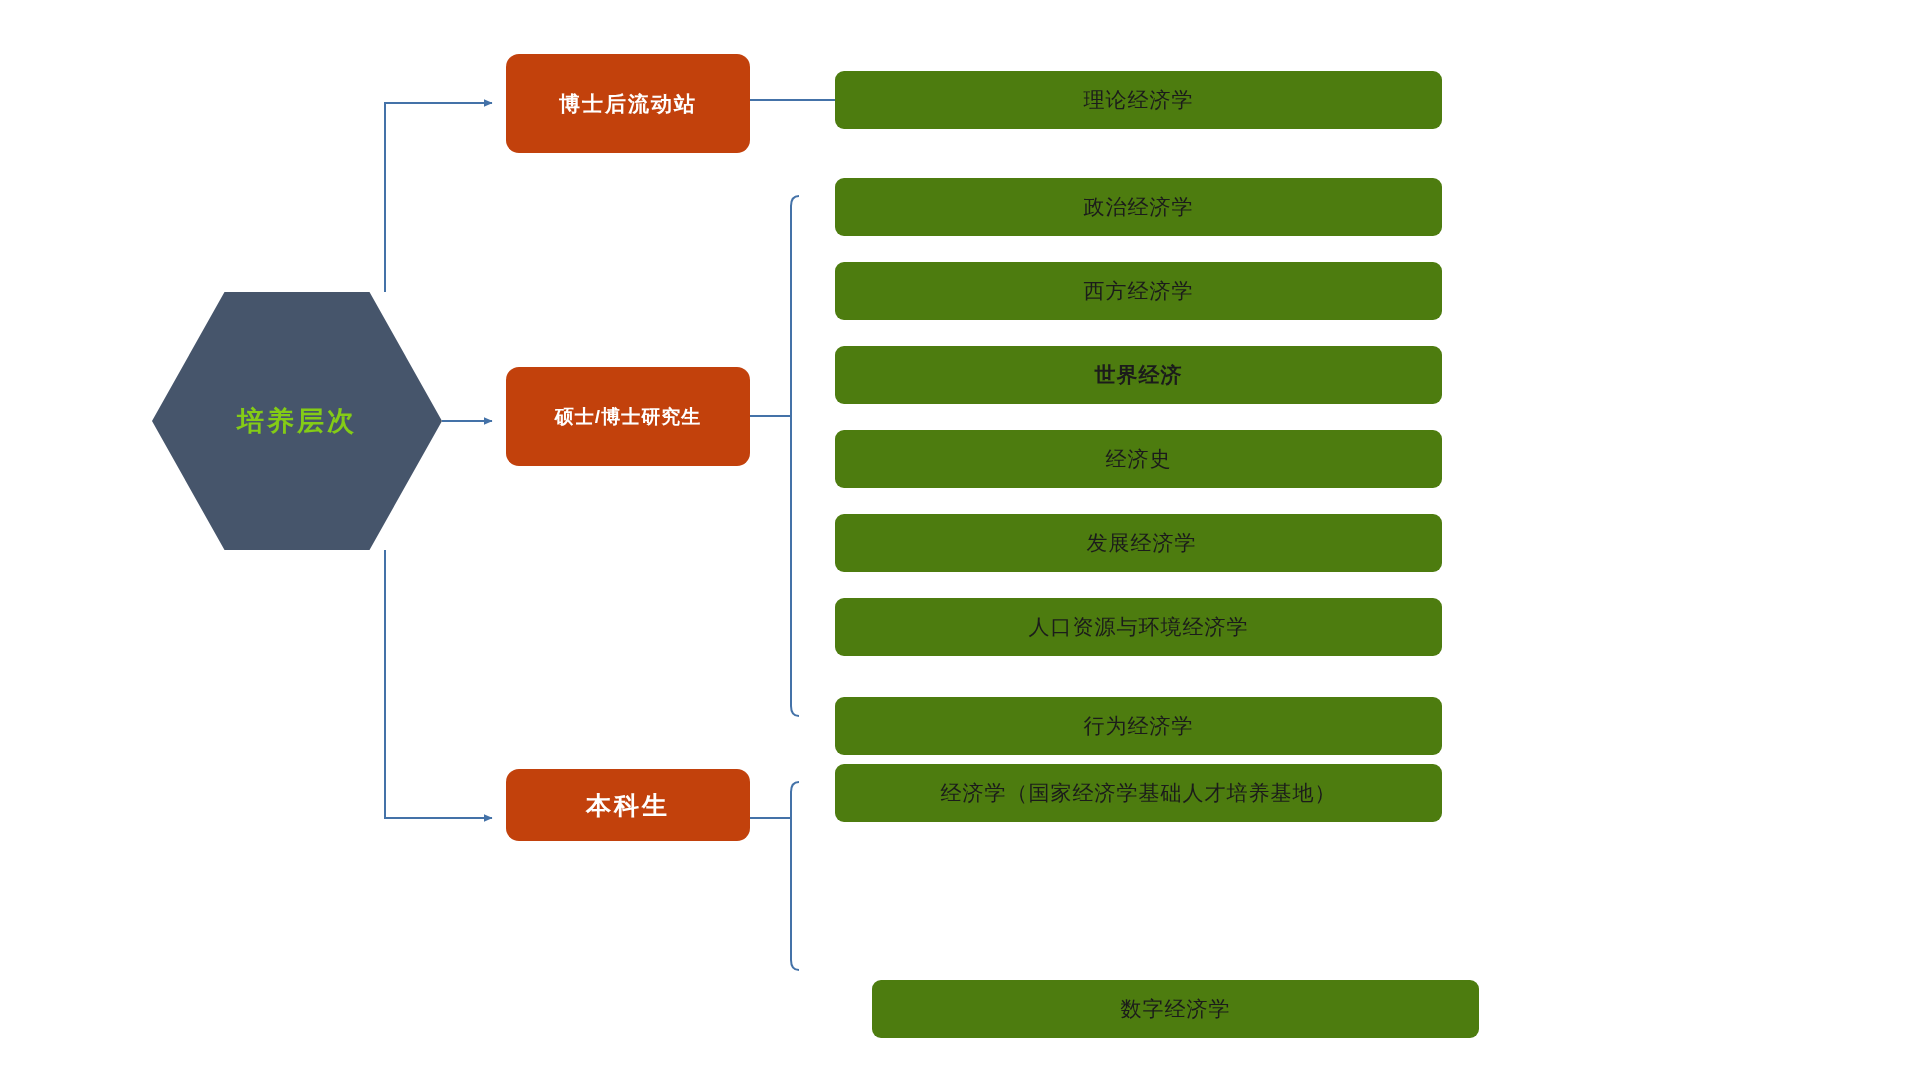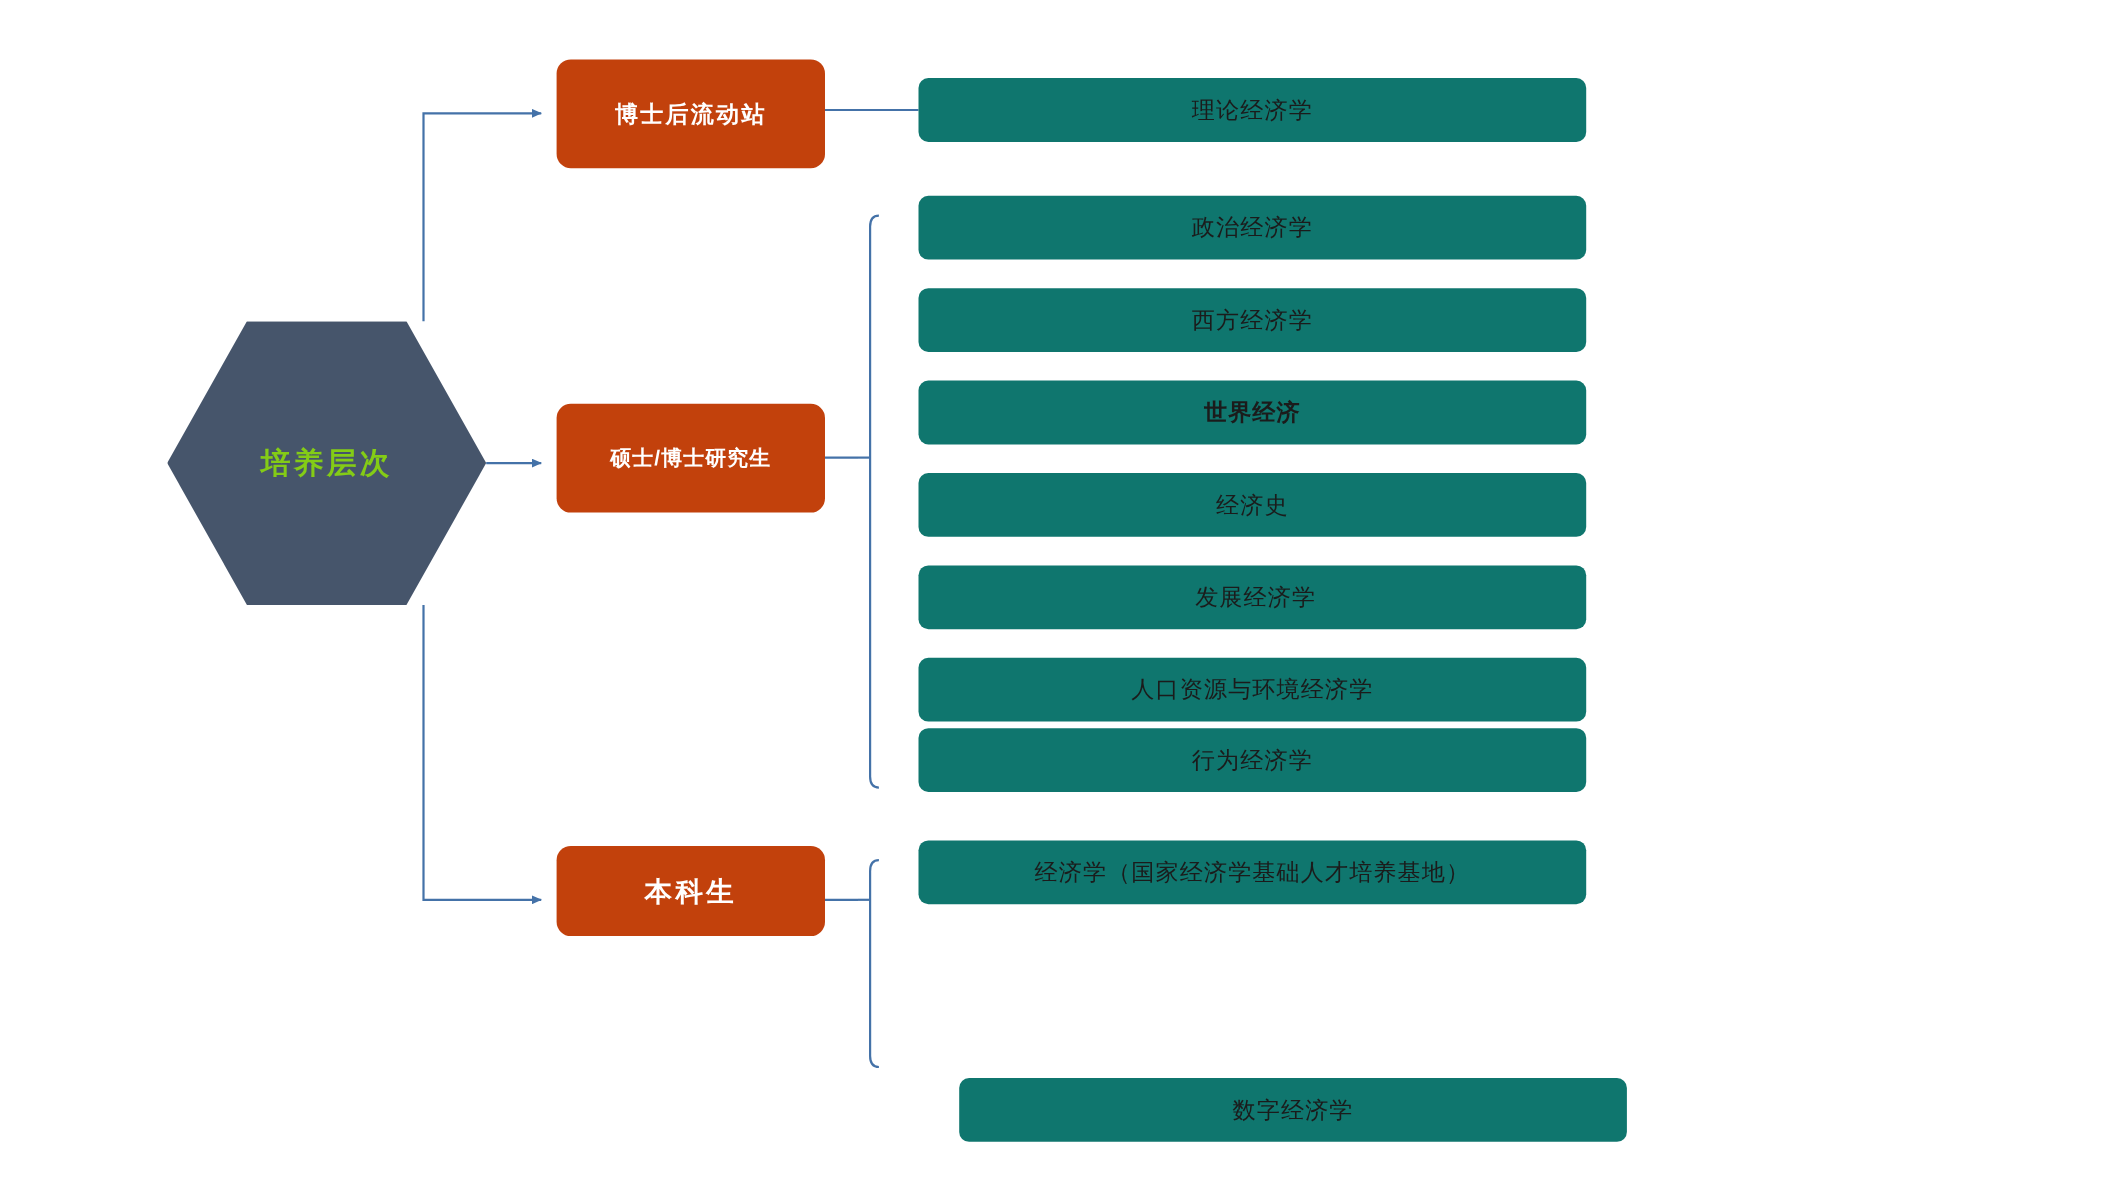--- a/index.html
+++ b/index.html
@@ -46,29 +46,29 @@
     padding:4px 8px;
   }
   .level-box .level-text{white-space:nowrap;}
 
   #level-postdoc{left:506px;top:54px;width:244px;height:99px;}
   #level-postdoc .level-text{font-size:21px;letter-spacing:2px;}
 
   #level-graduate{left:506px;top:367px;width:244px;height:99px;}
   #level-graduate .level-text{font-size:19px;letter-spacing:1px;}
 
-  #level-undergrad{left:506px;top:769px;width:244px;height:82px;}
+  #level-undergrad{left:506px;top:769px;width:244px;height:72px;}
   #level-undergrad .level-text{font-size:25px;letter-spacing:3px;}
 
   
   .program-box{
     position:absolute;
     left:835px;
     width:607px;height:58px;
-    background:#0f766e;
+    background:#4d7c0f;
     border-radius:9px;
     display:flex;align-items:center;justify-content:center;
     color:#1b1b1b;
     font-size:21px;
     letter-spacing:1px;
     box-sizing:border-box;
     padding:0 14px;
     white-space:nowrap;
   }
 </style>
@@ -132,18 +132,18 @@
   </div>
 
   <div class="program-box" style="top:71px;">理论经济学</div>
 
   <div class="program-box" style="top:178px;">政治经济学</div>
   <div class="program-box" style="top:262px;">西方经济学</div>
   <div class="program-box" style="top:346px;font-weight:bold;">世界经济</div>
   <div class="program-box" style="top:430px;">经济史</div>
   <div class="program-box" style="top:514px;padding-left:20px;">发展经济学</div>
   <div class="program-box" style="top:598px;">人口资源与环境经济学</div>
-  <div class="program-box" style="top:662px;">行为经济学</div>
+  <div class="program-box" style="top:697px;">行为经济学</div>
 
   <div class="program-box" style="top:764px;">经济学（国家经济学基础人才培养基地）</div>
   <div class="program-box" style="top:980px;margin-left:37px;">数字经济学</div>
 
 </div>
 
 </body></html>

